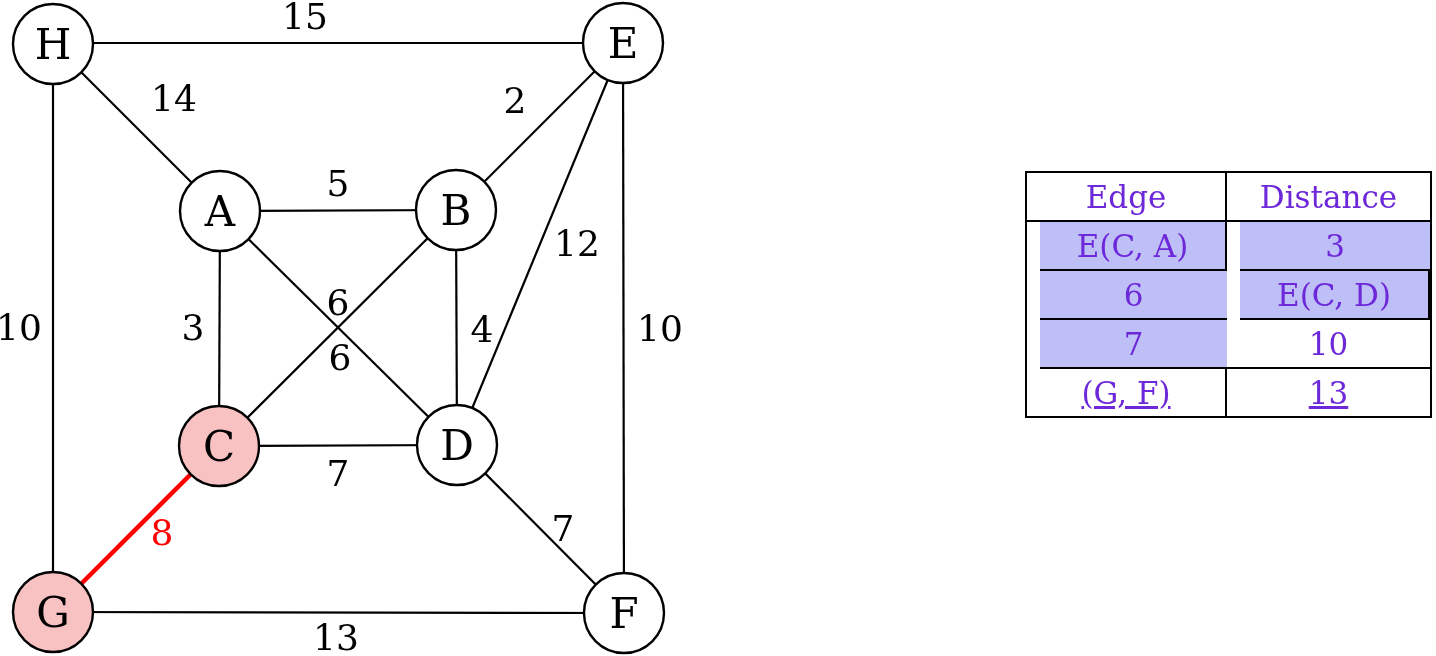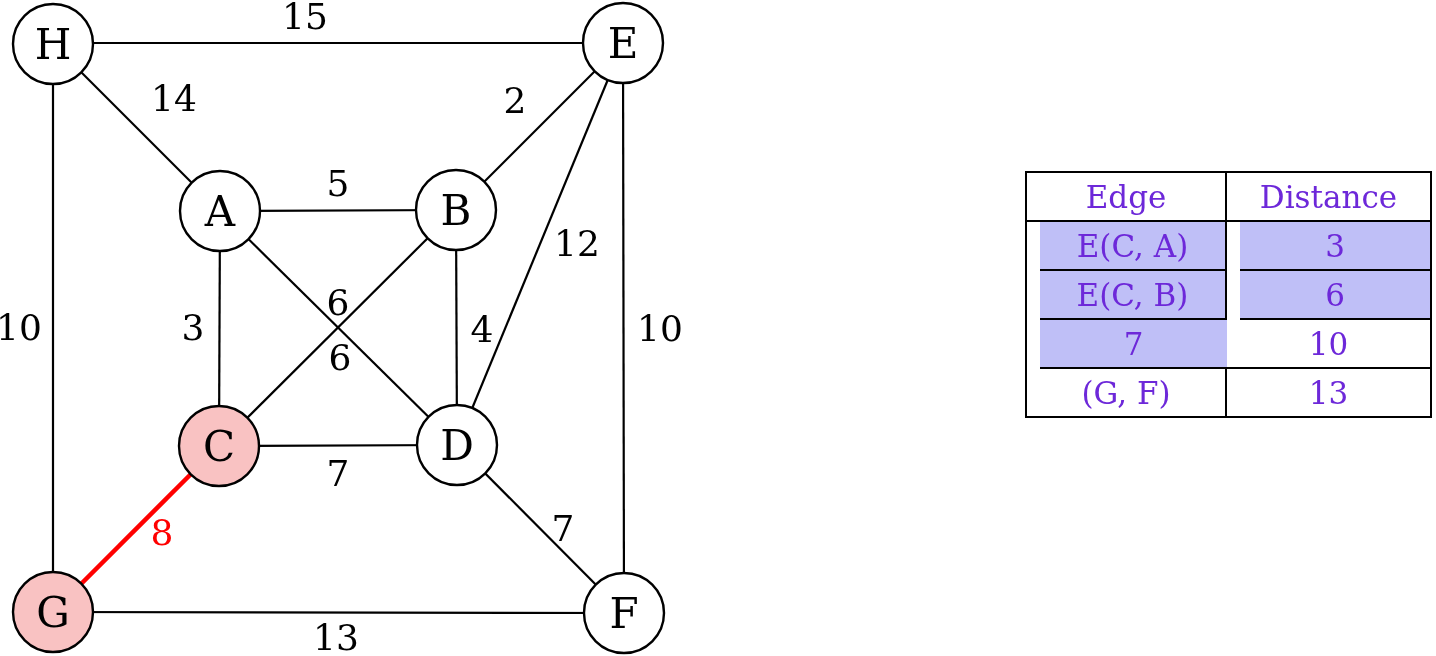--- a/index.html
+++ b/index.html
@@ -38,21 +38,21 @@
     border-right: 2px solid #000000;
     border-bottom: 2px solid #000000;
     display: flex;
     align-items: center;
     justify-content: center;
     font-size: 31px;
     color: #6d28d9;
     background: #ffffff;
   }
   .cell.last-col { border-right: none; text-align: center; }
-  .cell.last-row { border-bottom: none; }
+  .cell.last-row { border-bottom: none; text-decoration: underline; }
   .cell.hl { background: var(--table-row-highlight, #bfbff7); margin-left: 13px; }
 </style>
 </head>
 <body>
 
 <div id="stage">
 
   <svg id="graph-svg" width="700" height="656" viewBox="0 0 700 656">
 
     <line class="edge" x1="53" y1="43" x2="623" y2="43"></line>
@@ -106,23 +106,23 @@
     <text class="node-label" x="624" y="628">F</text>
   </svg>
 
   <div id="edge-table">
     <div class="cell">Edge</div>
     <div class="cell last-col">Distance</div>
 
     <div class="cell hl">E(C, A)</div>
     <div class="cell hl last-col">3</div>
 
-    <div class="cell hl">E(C, B)</div>
     <div class="cell hl last-col">6</div>
 
+    <div class="cell hl">E(C, D)</div>
     <div class="cell hl last-col">7</div>
 
     <div class="cell last-col">10</div>
 
     <div class="cell last-row">(G, F)</div>
     <div class="cell last-col last-row">13</div>
   </div>
 
 </div>
 

